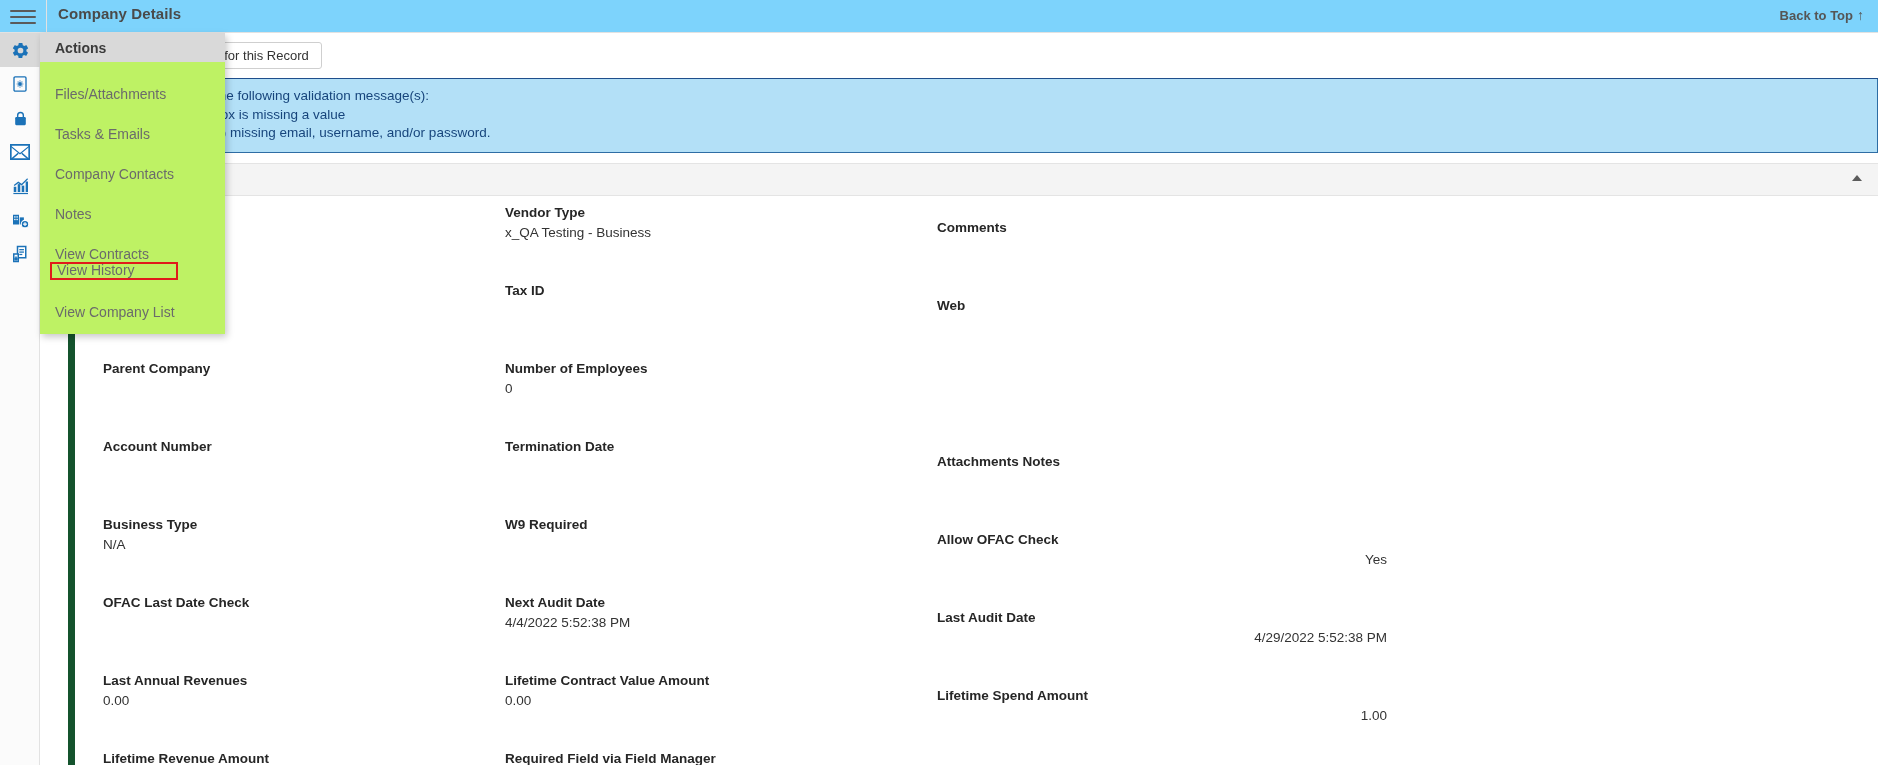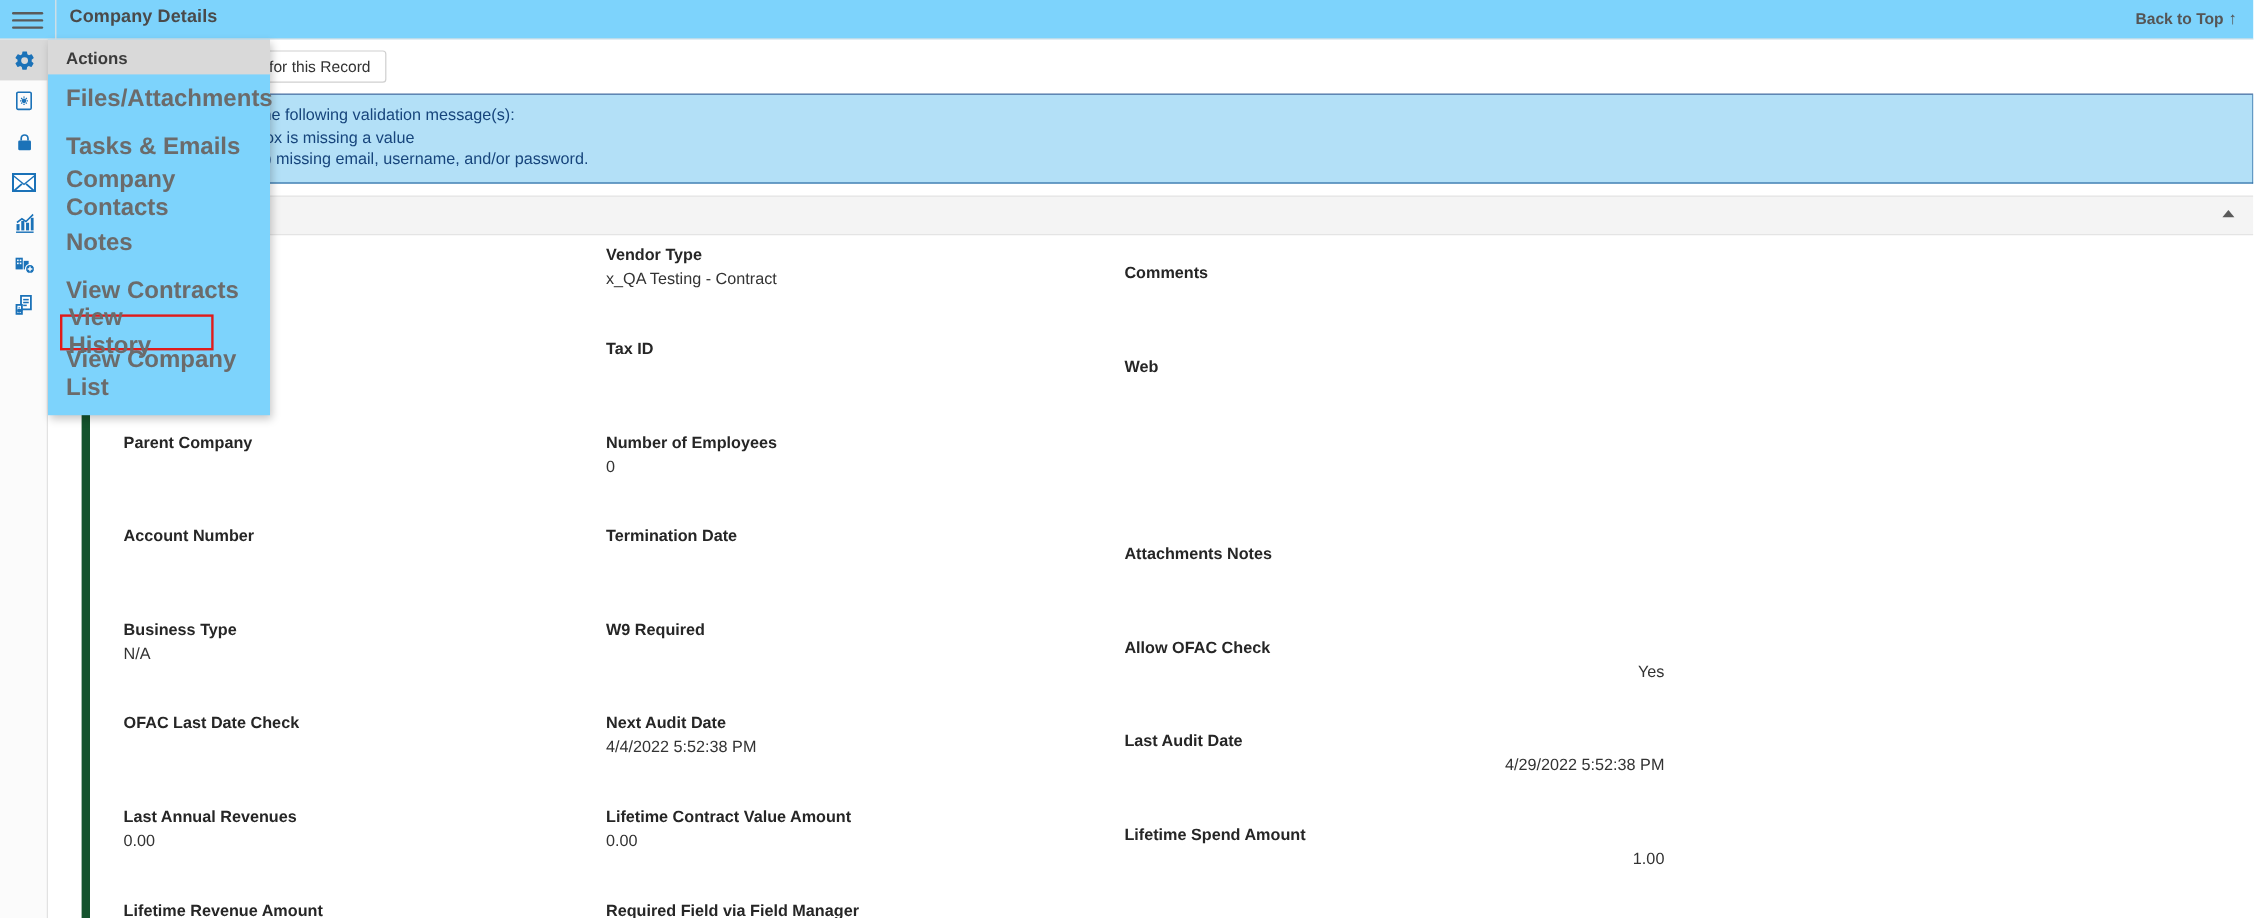--- a/index.html
+++ b/index.html
@@ -174,47 +174,46 @@
   }
   
   .c3 .lbl { position: relative; top: -2px; }
   .c3 .val { position: relative; top: -2px; text-align: right; }
 
   
   .flyout {
     position: absolute;
     left: 40px; top: 33px;
     width: 185px;
-    background: #7dd3fc;
+    background: #bef264;
     box-shadow: 2px 3px 7px rgba(0,0,0,.22);
     z-index: 40;
     padding-bottom: 14px;
   }
   .flyout-header {
     height: 29px;
     background: #d9d9d9;
     display: flex; align-items: center;
     padding-left: 15px;
     font-size: 14px; font-weight: bold; color: #3b3b3b;
   }
   .flyout-item {
     height: 40px;
-    display: flex; align-items: center;
+    display: flex; align-items: flex-end;
     padding-left: 15px;
-    font-size: 20px;
+    font-size: 14px;
     color: #6b6b6b;
     cursor: pointer;
     box-sizing: border-box;
-    font-weight: bold;
   }
   .flyout-item.highlighted {
     border: 2px solid #e01b1b;
     margin: 0 47px 0 10px;
     padding-left: 5px;
-    height: 30px;
+    height: 18px;
   }
 </style>
 </head>
 <body>
 
 <div id="app">
 
   <div class="topbar">
     <div class="hamburger">
       <i></i>
@@ -331,21 +330,21 @@
     <div class="form">
       <div class="form-inner">
 
         <div class="row">
           <div class="cell c1">
             <div class="lbl">Company Number</div>
             <div class="val">2</div>
           </div>
           <div class="cell c2">
             <div class="lbl">Vendor Type</div>
-            <div class="val">x_QA Testing - Contract</div>
+            <div class="val">x_QA Testing - Business</div>
           </div>
           <div class="cell c3">
             <div class="lbl">Comments</div>
             <div class="val"></div>
           </div>
         </div>
 
         <div class="row">
           <div class="cell c1">
             <div class="lbl">Company Status</div>

